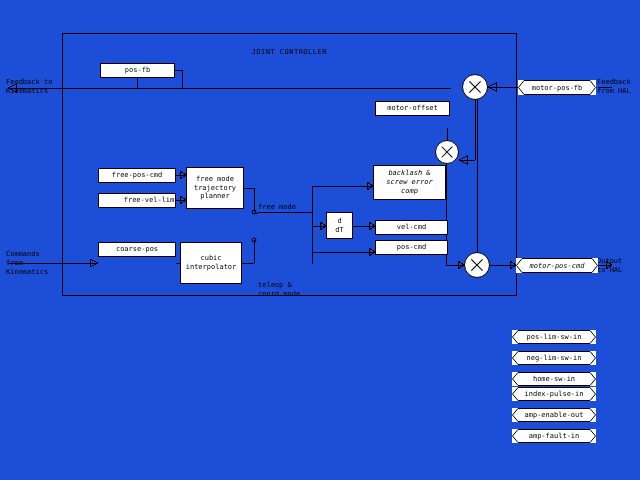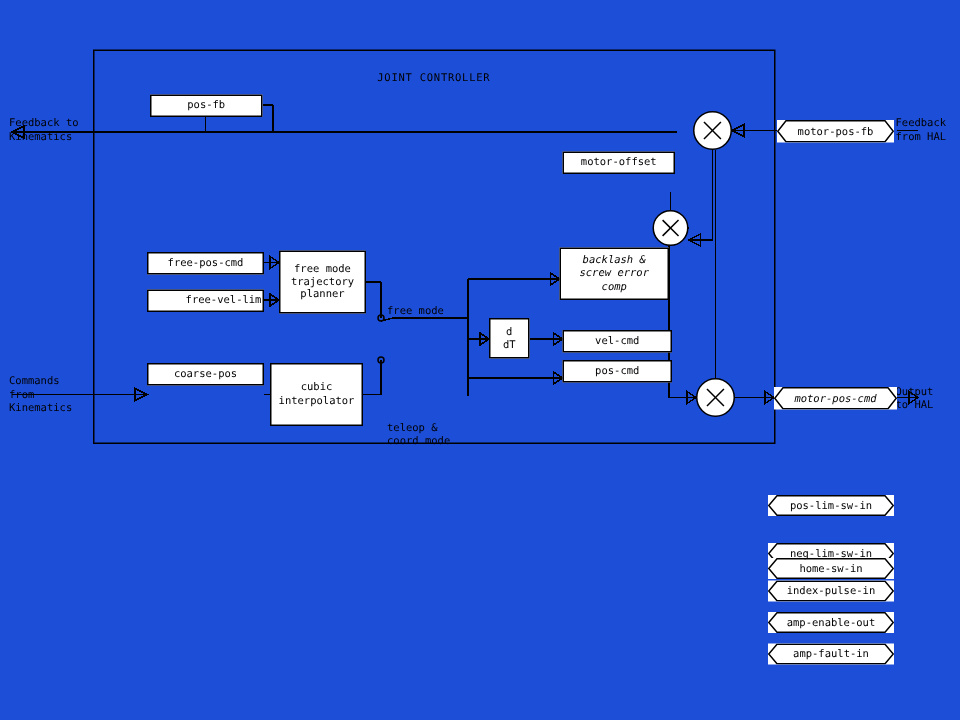--- a/index.html
+++ b/index.html
@@ -241,21 +241,21 @@
         <span>motor-pos-cmd</span>
       </div>
     </div>
   <div id="pins-list">
       <div class="pin" style="left: 512px; top: 330px; width: 84px; height: 14px;">
         <svg width="84" height="14">
           <polygon points="6,0.5 78,0.5 83.5,7 78,13.5 6,13.5 0.5,7" fill="#ffffff" stroke="#000000" stroke-width="1"></polygon>
         </svg>
         <span>pos-lim-sw-in</span>
       </div>
-      <div class="pin" style="left: 512px; top: 362px; width: 84px; height: 14px; justify-content: center;">
+      <div class="pin" style="left: 512px; top: 351px; width: 84px; height: 14px; justify-content: center;">
         <svg width="84" height="14">
           <polygon points="6,0.5 78,0.5 83.5,7 78,13.5 6,13.5 0.5,7" fill="#ffffff" stroke="#000000" stroke-width="1"></polygon>
         </svg>
         <span>neg-lim-sw-in</span>
       </div>
       <div class="pin" style="left: 512px; top: 372px; width: 84px; height: 14px; text-align: right;">
         <svg width="84" height="14">
           <polygon points="6,0.5 78,0.5 83.5,7 78,13.5 6,13.5 0.5,7" fill="#ffffff" stroke="#000000" stroke-width="1"></polygon>
         </svg>
         <span>home-sw-in</span>

